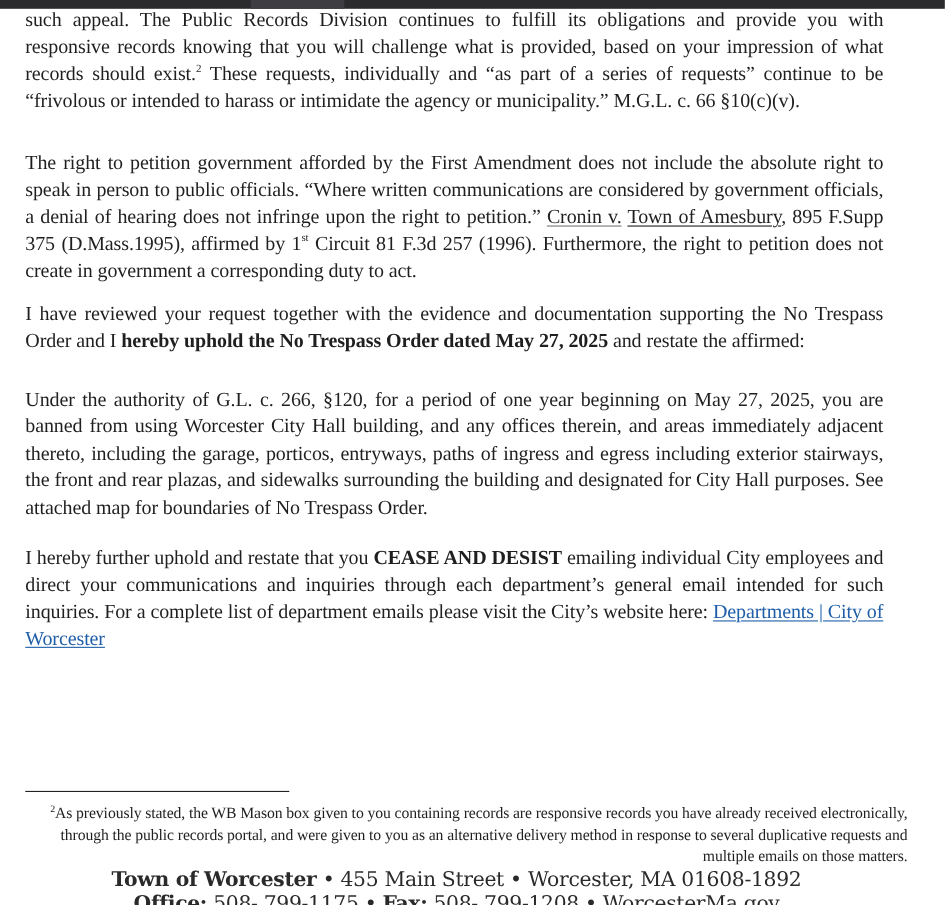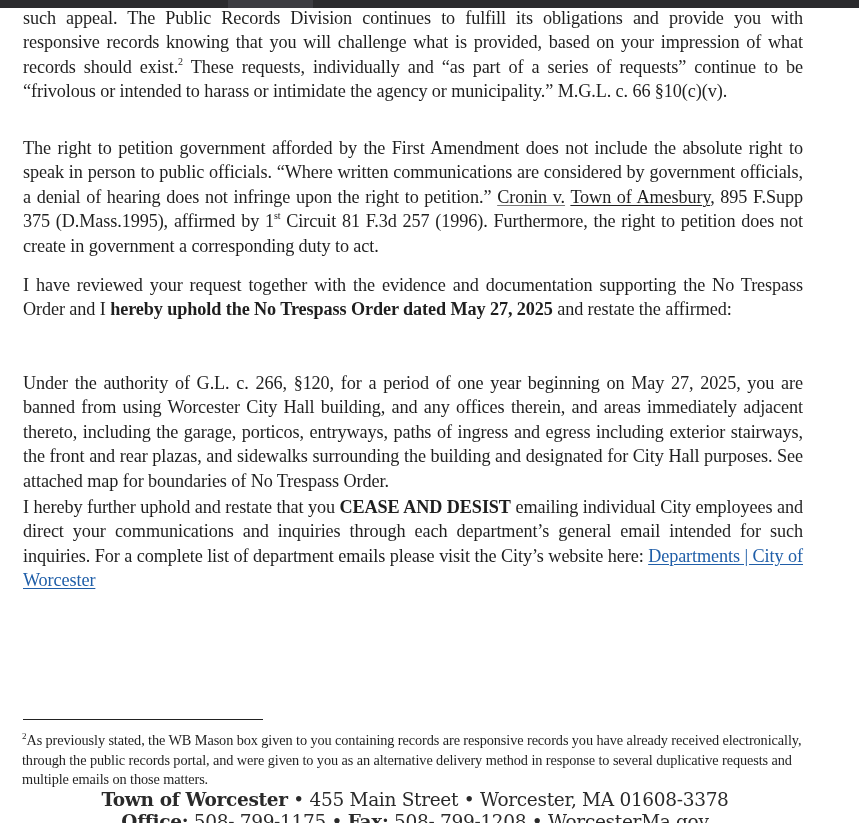--- a/index.html
+++ b/index.html
@@ -29,22 +29,22 @@
   .para b { font-weight: bold; font-family: Liberation Serif, serif; }
   .sup { font-size: 10px; vertical-align: 8px; line-height: 0; }
   .u { text-decoration: underline; text-decoration-thickness: 1px; text-underline-offset: 2px; }
   .u-dotted { text-decoration-color: #777; }
   a.link { color: #1f5ea8; text-decoration: underline; text-underline-offset: 2px; }
   .rule {
     position: absolute; left: 23px; top: 719px; width: 240px; height: 1px;
     background: #222;
   }
   .footnote {
-    position: absolute; left: 22px; top: 731px; width: 790px;
-    font-size: 14.3px; line-height: 19.5px; letter-spacing: -0.1px;
+    position: absolute; left: 35px; top: 731px; width: 790px;
+    font-size: 14.3px; line-height: 19.5px; letter-spacing: -0.1px; text-align: right;
   }
   .footnote .fsup { font-size: 9px; vertical-align: 6px; line-height: 0; }
   .footer1 {
     position: absolute; left: 0; width: 830px; top: 788px;
     text-align: center; font-size: 18.5px; line-height: 24px;
     font-family: "DejaVu Serif", "Liberation Serif", serif;
     color: #2a2a2a; letter-spacing: -0.3px;
   }
   .footer1 .org { font-weight: bold; }
   .footer2 {
@@ -69,35 +69,35 @@
   </div>
 
   <div class="para" style="top:136px;">
     <span>The right to petition government afforded by the First Amendment does not include the absolute right to speak in person to public officials. “Where written communications are considered by government officials, a denial of hearing does not infringe upon the right to petition.” </span><span class="u u-dotted">Cronin v.</span><span> </span><span class="u">Town of Amesbury</span><span>, 895 F.Supp 375 (D.Mass.1995), affirmed by 1</span><span class="sup">st</span><span> Circuit 81 F.3d 257 (1996). Furthermore, the right to petition does not create in government a corresponding duty to act.</span>
   </div>
 
   <div class="para" style="top:273px;">
     <span>I have reviewed your request together with the evidence and documentation supporting the No Trespass Order and I </span><b>hereby uphold the No Trespass Order dated May 27, 2025</b><span> and restate the affirmed:</span>
   </div>
 
-  <div class="para" style="top:371px;">
+  <div class="para" style="top:351px;">
     <span>Under the authority of G.L. c. 266, §120, for a period of one year beginning on May 27, 2025, you are banned from using Worcester City Hall building, and any offices therein, and areas immediately adjacent thereto, including the garage, porticos, entryways, paths of ingress and egress including exterior stairways, the front and rear plazas, and sidewalks surrounding the building and designated for City Hall purposes. See attached map for boundaries of No Trespass Order.</span>
   </div>
 
   <div class="para" style="top:495px;">
     <span>I hereby further uphold and restate that you </span><b>CEASE AND DESIST</b><span> emailing individual City employees and direct your communications and inquiries through each department’s general email intended for such inquiries.  For a complete list of department emails please visit the City’s website here: </span><a class="link" style="color: rgb(31, 94, 168);">Departments | City of Worcester</a>
   </div>
 
   <div class="rule"></div>
 
   <div class="footnote">
     <span class="fsup">2</span><span>As previously stated, the WB Mason box given to you containing records are responsive records you have already received electronically, through the public records portal, and were given to you as an alternative delivery method in response to several duplicative requests and multiple emails on those matters.</span>
   </div>
 
   <div class="footer1">
-    <span class="org">Town of Worcester</span><span> • 455 Main Street • Worcester, MA 01608-3378</span>
+    <span class="org">Town of Worcester</span><span> • 455 Main Street • Worcester, MA 01608-1892</span>
   </div>
 
   <div class="footer2">
     <span class="lbl">Office:</span><span> 508- 799-1175 • </span><span class="lbl">Fax:</span><span> 508- 799-1208 • WorcesterMa.gov</span>
   </div>
 
 </div>
 
 </body></html>

